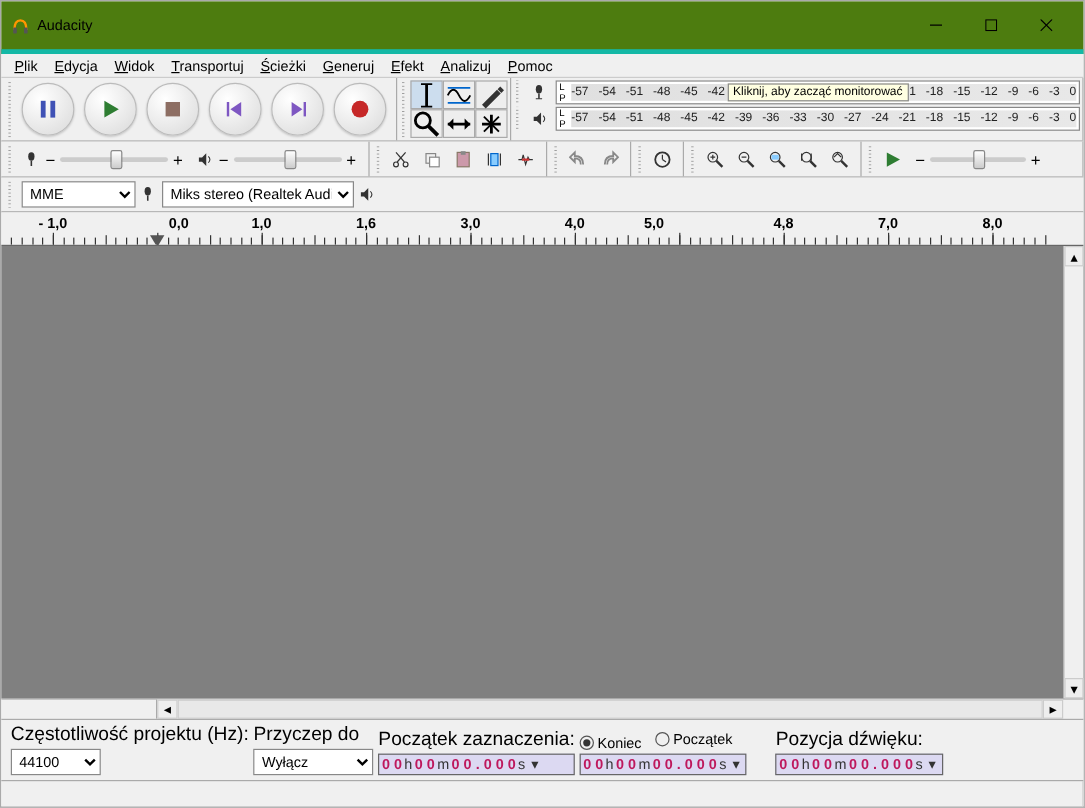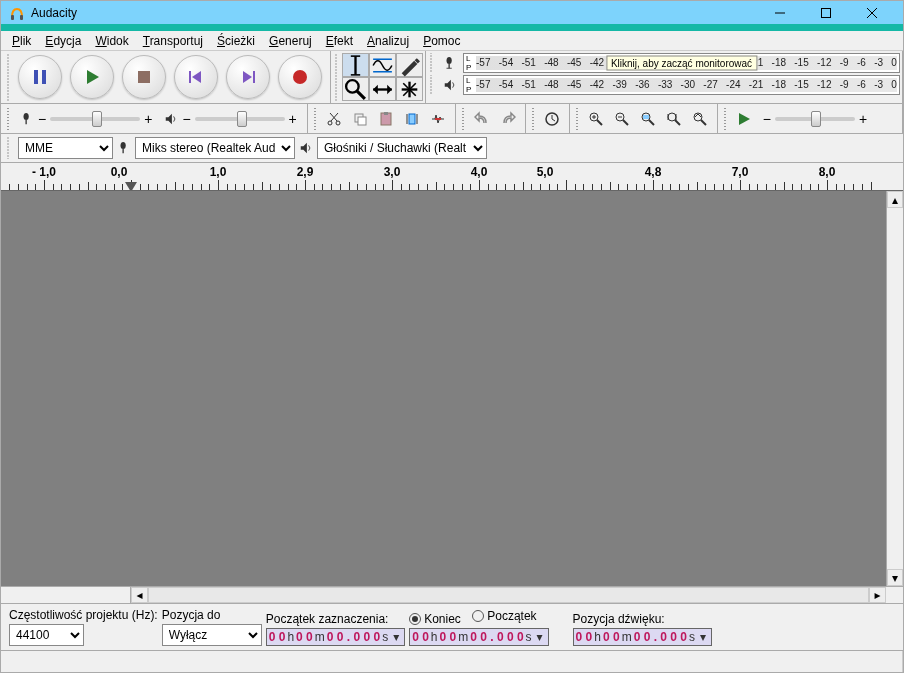--- a/index.html
+++ b/index.html
@@ -1,19 +1,19 @@
 <!DOCTYPE html>
 <html><head>
 <meta charset="utf-8">
 <style>
 * { box-sizing: border-box; margin: 0; padding: 0; font-family: "Segoe UI", Tahoma, sans-serif; font-size: 12px; }
 body { width: 904px; height: 673px; background: #f0f0f0; display: flex; flex-direction: column; border: 1px solid #aaa; overflow: hidden; }
 
 
-.titlebar { height: 30px; background: #7dd3fc; display: flex; align-items: center; padding: 0 8px; border-bottom: 7px solid #14b8a6; }
+.titlebar { height: 44px; background: #4d7c0f; display: flex; align-items: center; padding: 0 8px; border-bottom: 4px solid #14b8a6; }
 .titlebar .app-icon { width: 16px; height: 16px; margin-right: 6px; }
 .titlebar .title { flex: 1; font-size: 12px; }
 .titlebar .winbtn { width: 46px; height: 30px; display: flex; align-items: center; justify-content: center; cursor: default; }
 
 
 .menubar { height: 20px; background: #f0f0f0; display: flex; align-items: center; padding: 0 4px; border-bottom: 1px solid #ccc; }
 .menubar .menu-item { padding: 2px 7px; cursor: default; }
 .menubar .accel { text-decoration: underline; }
 
 
@@ -61,21 +61,21 @@
 .tracks .vscroll .arrow { height: 17px; display:flex; align-items:center; justify-content:center; border: 1px solid #ccc; background:#eee;}
 .hscroll { height: 17px; background: #f0f0f0; border-top: 1px solid #aaa; display: flex; }
 .hscroll .arrow { width: 17px; display:flex; align-items:center; justify-content:center; border:1px solid #ccc; background:#eee; }
 .hscroll .track { flex:1; background:#e8e8e8; border:1px solid #ccc; }
 .hscroll .pad { width: 130px; border-right: 1px solid #aaa; }
 .hscroll .padR { width: 17px; }
 
 
 .selbar { background: #f0f0f0; border-top: 1px solid #aaa; display: flex; padding: 4px 8px; gap: 4px; align-items:flex-end; }
 .selgroup { display: flex; flex-direction: column; gap: 2px; }
-.selbar label { font-size: 12px; }
+.selbar label { font-size: 16px; }
 .timefield { display: inline-flex; align-items: center; background: #dcd9f2; border: 1px solid #666; padding: 1px 2px; font-family: monospace; font-size: 12px; }
 .timefield .d { color: #be185d; font-weight: bold; }
 .timefield .u { color: #333; margin: 0 2px; }
 .timefield .dd { width: 12px; text-align:center; color:#333; cursor:pointer; }
 .radio { display: inline-flex; align-items: center; gap: 3px; font-size: 11px; margin-right: 8px; }
 .radio .r { width: 12px; height: 12px; border: 1px solid #555; border-radius: 50%; display:flex; align-items:center; justify-content:center; }
 .radio .r.checked::after { content:""; width:6px; height:6px; background:#333; border-radius:50%; }
 
 
 .status { height: 22px; background: #f0f0f0; border-top: 1px solid #aaa; display: flex; align-items: center; }
@@ -446,32 +446,31 @@
         <line x1="7" y1="9" x2="7" y2="14" stroke="#333" stroke-width="1.5"></line>
       </svg>
     </span>
   <select style="width:160px"><option>Miks stereo (Realtek Audio</option></select>
   <span>
       <svg width="14" height="14" viewBox="0 0 16 16">
         <polygon points="2,6 5,6 9,2 9,14 5,10 2,10" fill="#333"></polygon>
         <path d="M11 5 Q14 8 11 11" fill="none" stroke="#333"></path>
       </svg>
     </span>
-  <select style="width:170px"><option>Głośniki / Słuchawki (Realt</option></select>
 </div>
 
 <div class="timeline">
   <div class="ticks" id="timeline-ticks">
       <div class="tick-label" style="left: 43px;">- 1,0</div>
       <div class="tick major" style="left: 43px;"></div>
-      <div class="tick-label" style="left: 118px;">0,0</div>
+      <div class="tick-label" style="left: 148px;">0,0</div>
       <div class="tick major" style="left: 130px;"></div>
       <div class="tick-label" style="left: 217px;">1,0</div>
       <div class="tick major" style="left: 217px;"></div>
-      <div class="tick-label" style="left: 304px;">2,9</div>
+      <div class="tick-label" style="left: 304px;">1,6</div>
       <div class="tick major" style="left: 304px;"></div>
       <div class="tick-label" style="left: 391px;">3,0</div>
       <div class="tick major" style="left: 391px;"></div>
       <div class="tick-label" style="left: 478px;">4,0</div>
       <div class="tick major" style="left: 478px;"></div>
       <div class="tick-label" style="left: 544px;">5,0</div>
       <div class="tick major" style="left: 565px;"></div>
       <div class="tick-label" style="left: 652px;">4,8</div>
       <div class="tick major" style="left: 652px;"></div>
       <div class="tick-label" style="left: 739px;">7,0</div>
@@ -596,21 +595,21 @@
   <div class="arrow">▸</div>
   <div class="padR"></div>
 </div>
 
 <div class="selbar">
   <div class="selgroup">
     <label>Częstotliwość projektu (Hz):</label>
     <select style="width:75px"><option>44100</option></select>
   </div>
   <div class="selgroup">
-    <label>Pozycja do</label>
+    <label>Przyczep do</label>
     <select style="width:100px"><option>Wyłącz</option></select>
   </div>
   <div class="selgroup">
     <label>Początek zaznaczenia:</label>
     <span class="timefield">
       <span class="d">0 0</span>
         <span class="u">h</span>
         <span class="d">0 0</span>
         <span class="u">m</span>
         <span class="d">0 0 . 0 0 0</span>

